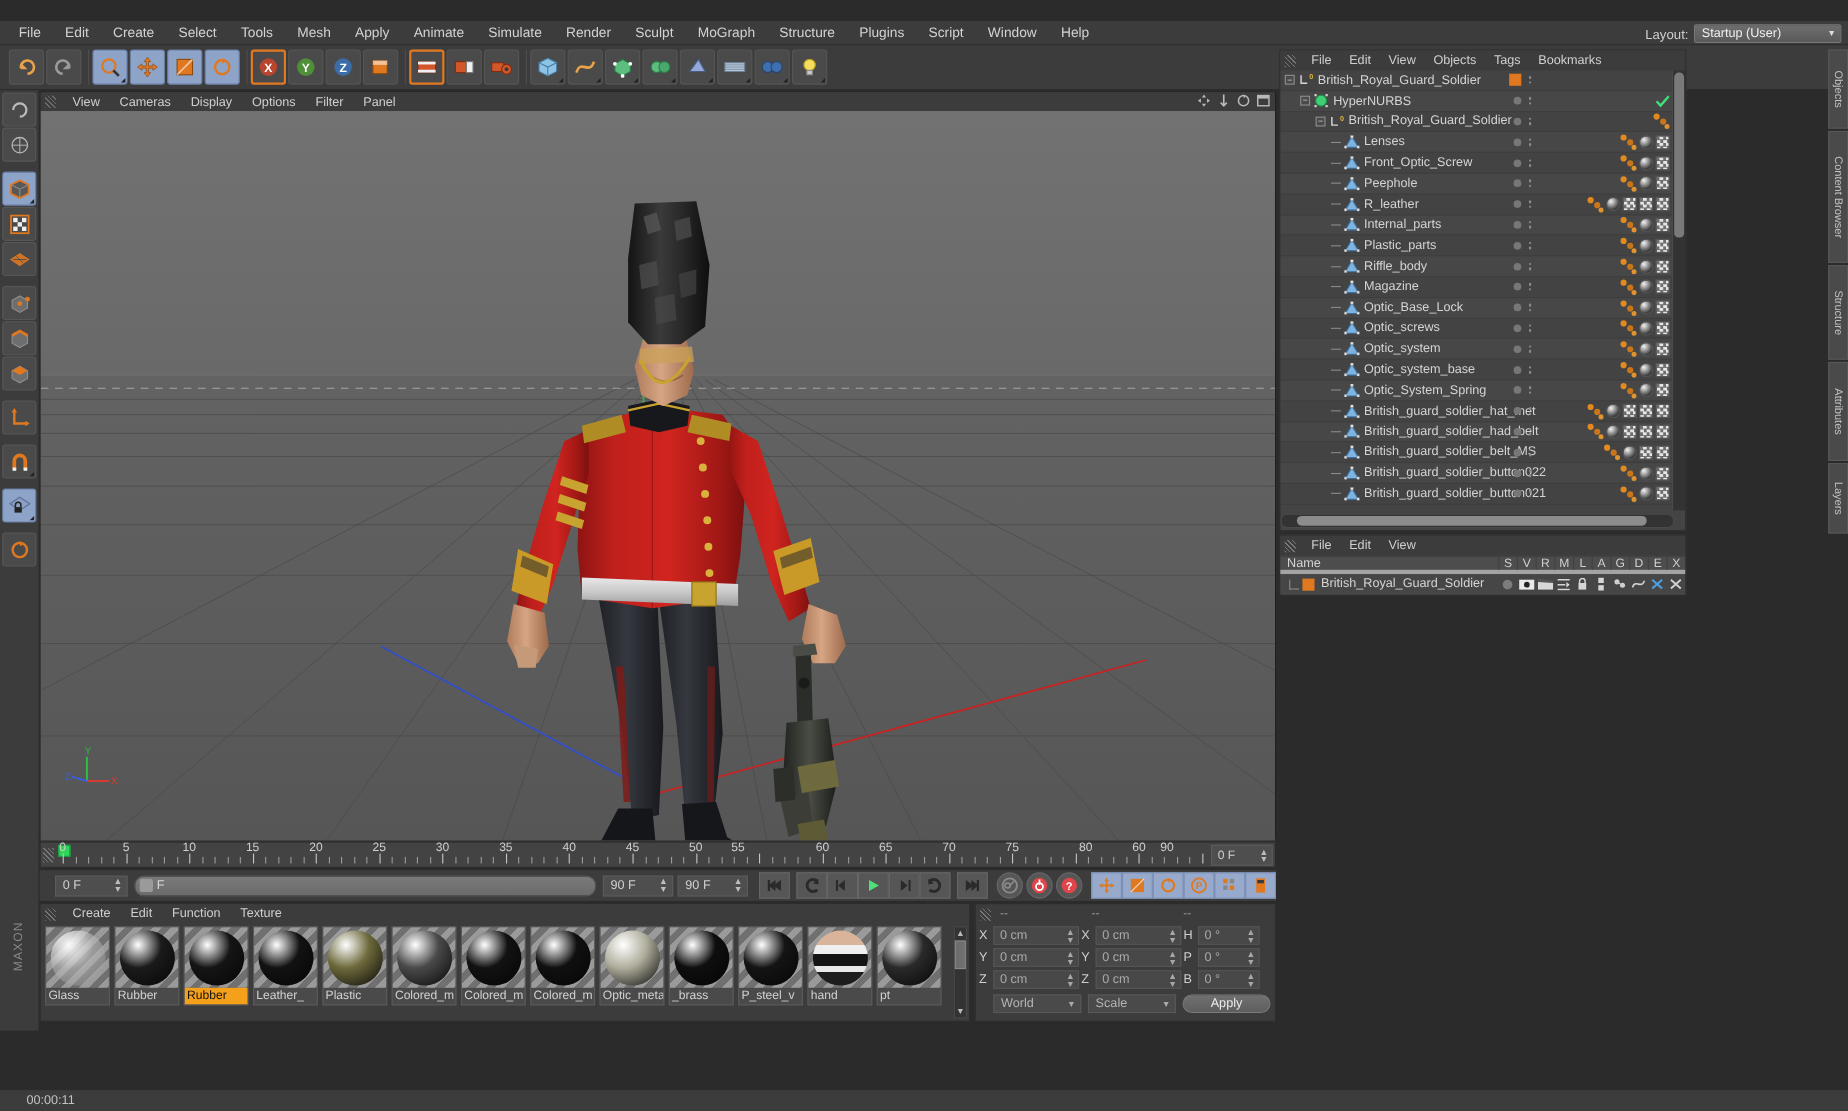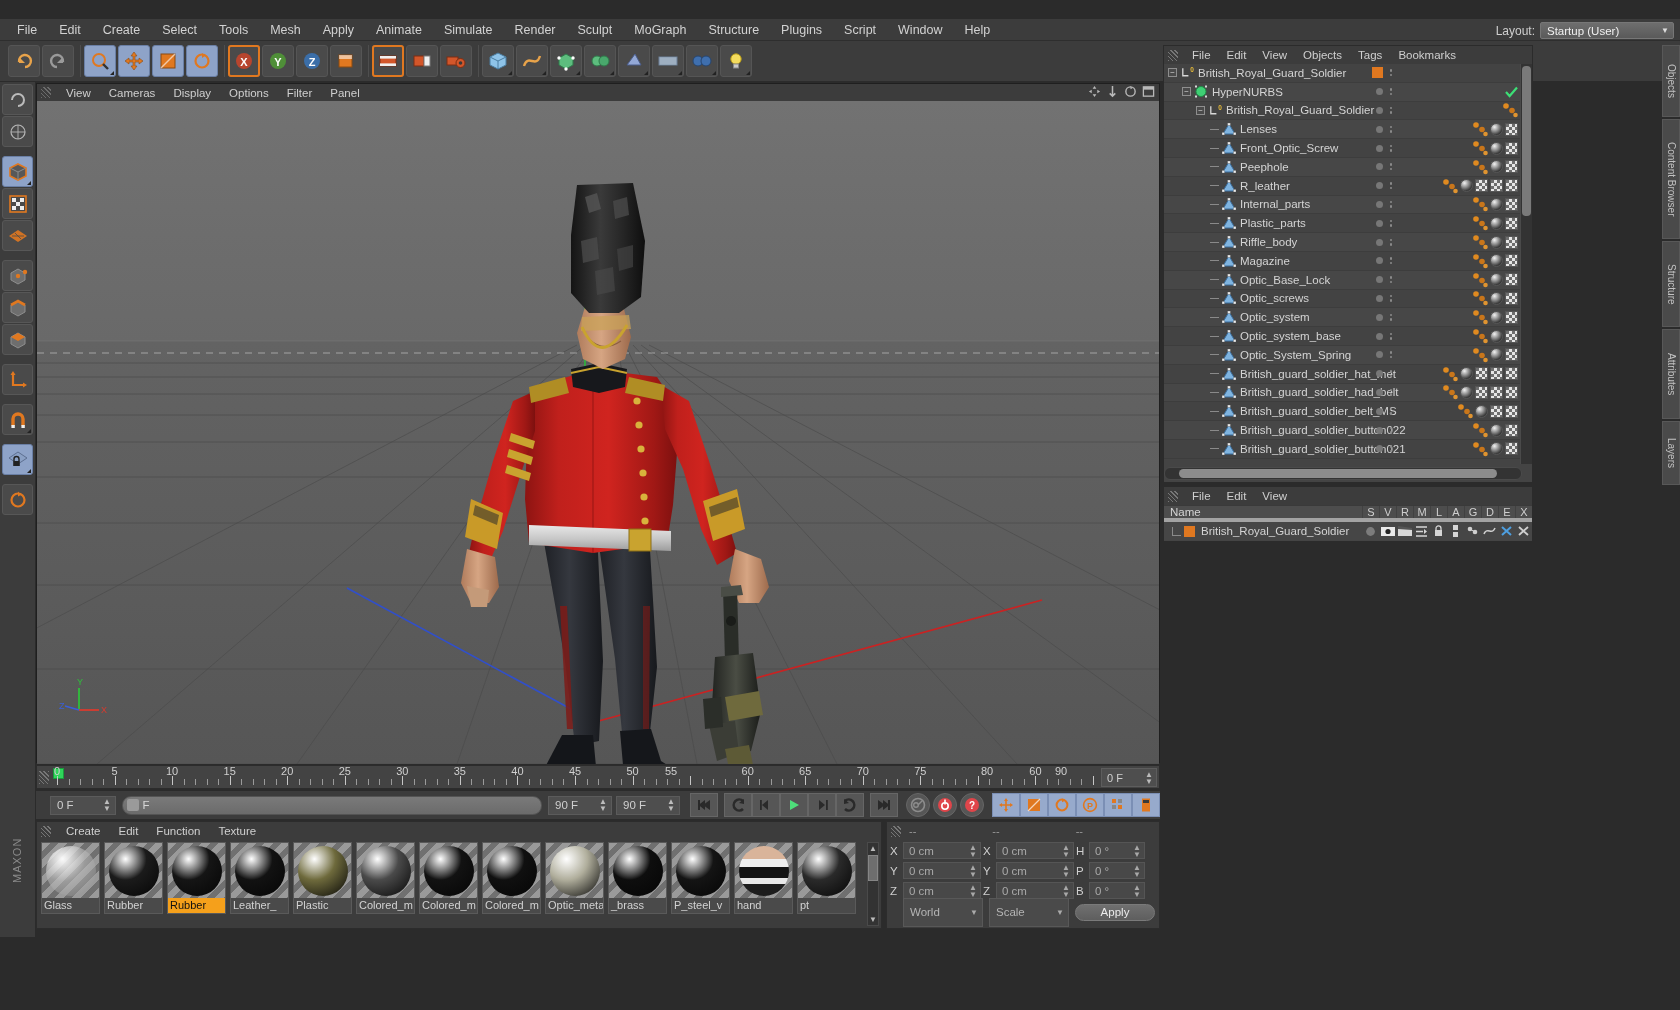--- a/index.html
+++ b/index.html
@@ -132,21 +132,21 @@
   .coordhdr{height:18px;display:flex;align-items:center;padding-left:4px;}
   .coordhdr .grip{width:10px;height:11px;background:repeating-linear-gradient(45deg,#777 0 1px,transparent 1px 3px);margin-right:8px;}
   .coordhdr .dash{font-size:11px;color:#9a9a9a;flex:1;text-align:left;}
   .crow{display:flex;align-items:center;height:19px;margin:1px 0 0 3px;gap:2px;}
   .clabel{width:11px;font-size:11.5px;color:#cfcfcf;text-align:left;}
   .cfield{width:78px;height:17px;background:#484848;border:1px solid #555;display:flex;align-items:center;
     padding-left:5px;font-size:11.5px;color:#a9a9a9;position:relative;}
   .cfield .sp{position:absolute;right:3px;font-size:8px;color:#a8a8a8;line-height:7px;text-align:center;}
   .cfield.small{width:56px;}
   .crow2{display:flex;align-items:center;height:20px;margin:2px 0 0 16px;gap:6px;}
-  .cselect{width:80px;height:29px;background:#4a4a4a;border:1px solid #585858;font-size:11.5px;color:#b4b4b4;
+  .cselect{width:80px;height:17px;background:#4a4a4a;border:1px solid #585858;font-size:11.5px;color:#b4b4b4;
     display:flex;align-items:center;padding-left:6px;position:relative;}
   .cselect .arr{position:absolute;right:4px;font-size:8px;color:#aaa;}
   .applybtn{width:80px;height:17px;background:linear-gradient(to bottom,#707070,#5e5e5e);border:1px solid #7a7a7a;border-radius:9px;
     display:flex;align-items:center;justify-content:center;font-size:11.5px;color:#ececec;}
 
   
   .objmgr{position:absolute;left:1163px;top:45px;width:370px;height:438px;background:#444;border:1px solid #2b2b2b;}
   .objmenu{height:18px;display:flex;align-items:center;padding-left:4px;background:#3c3c3c;}
   .objmenu .grip{width:10px;height:11px;background:repeating-linear-gradient(45deg,#777 0 1px,transparent 1px 3px);margin-right:6px;}
   .objmenu .mi{padding:1px 8px;font-size:11.5px;color:#cfcfcf;}
@@ -1814,14 +1814,17 @@
   </div>
 
   <div class="rtabs">
     <div class="rtab" style="height:72px">Objects</div>
     <div class="rtab" style="height:120px">Content Browser</div>
     <div class="rtab" style="height:86px">Structure</div>
     <div class="rtab" style="height:90px">Attributes</div>
     <div class="rtab" style="height:64px">Layers</div>
   </div>
 
+  <div class="statusbar">
+    <span>00:00:11</span>
+  </div>
 
 </div>
 
 </body></html>

